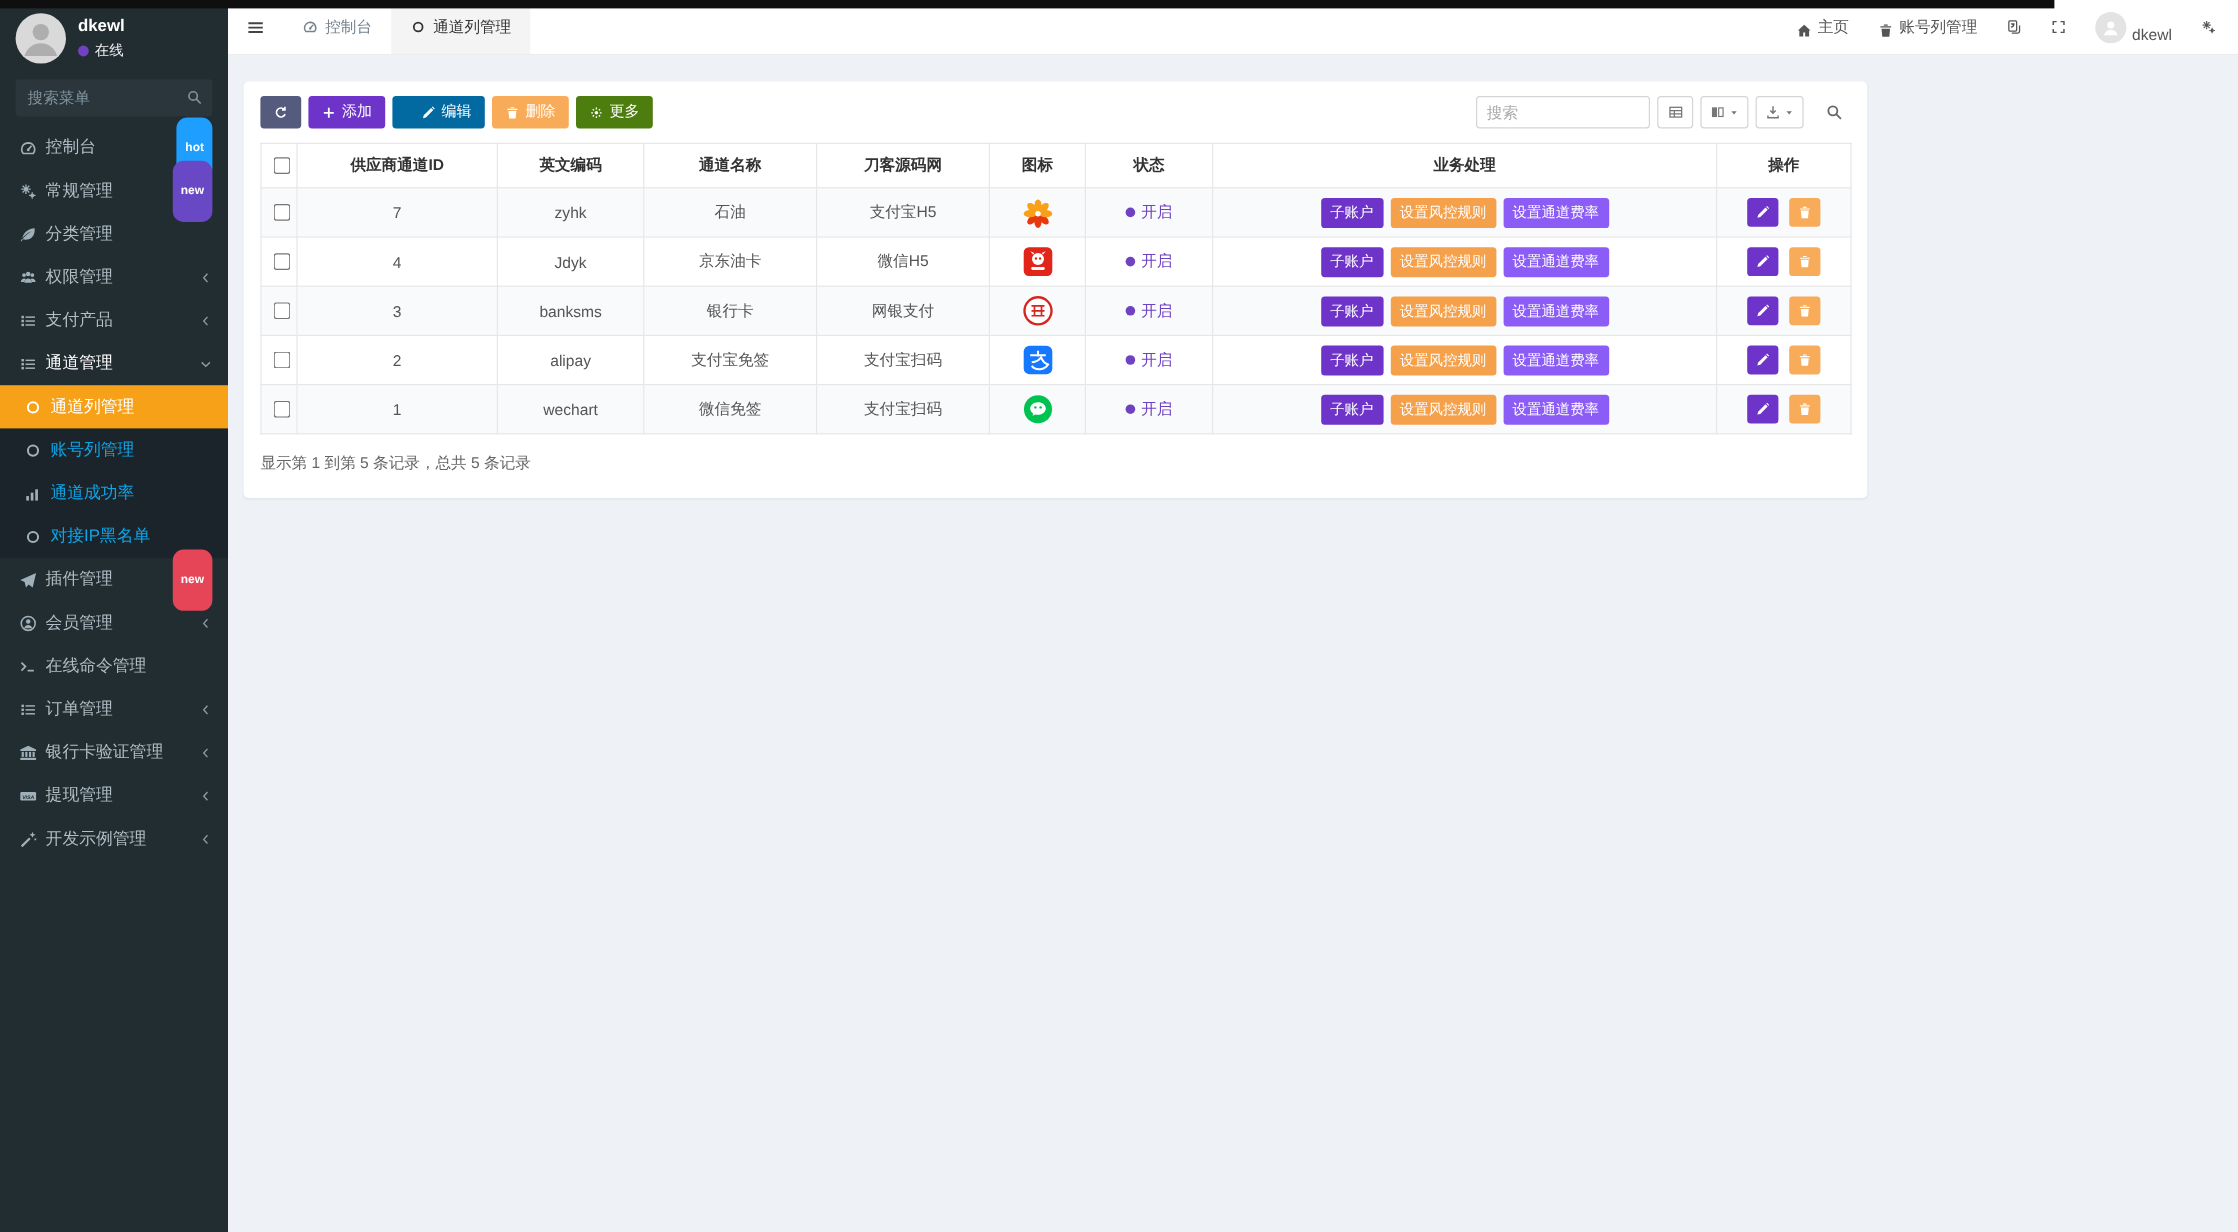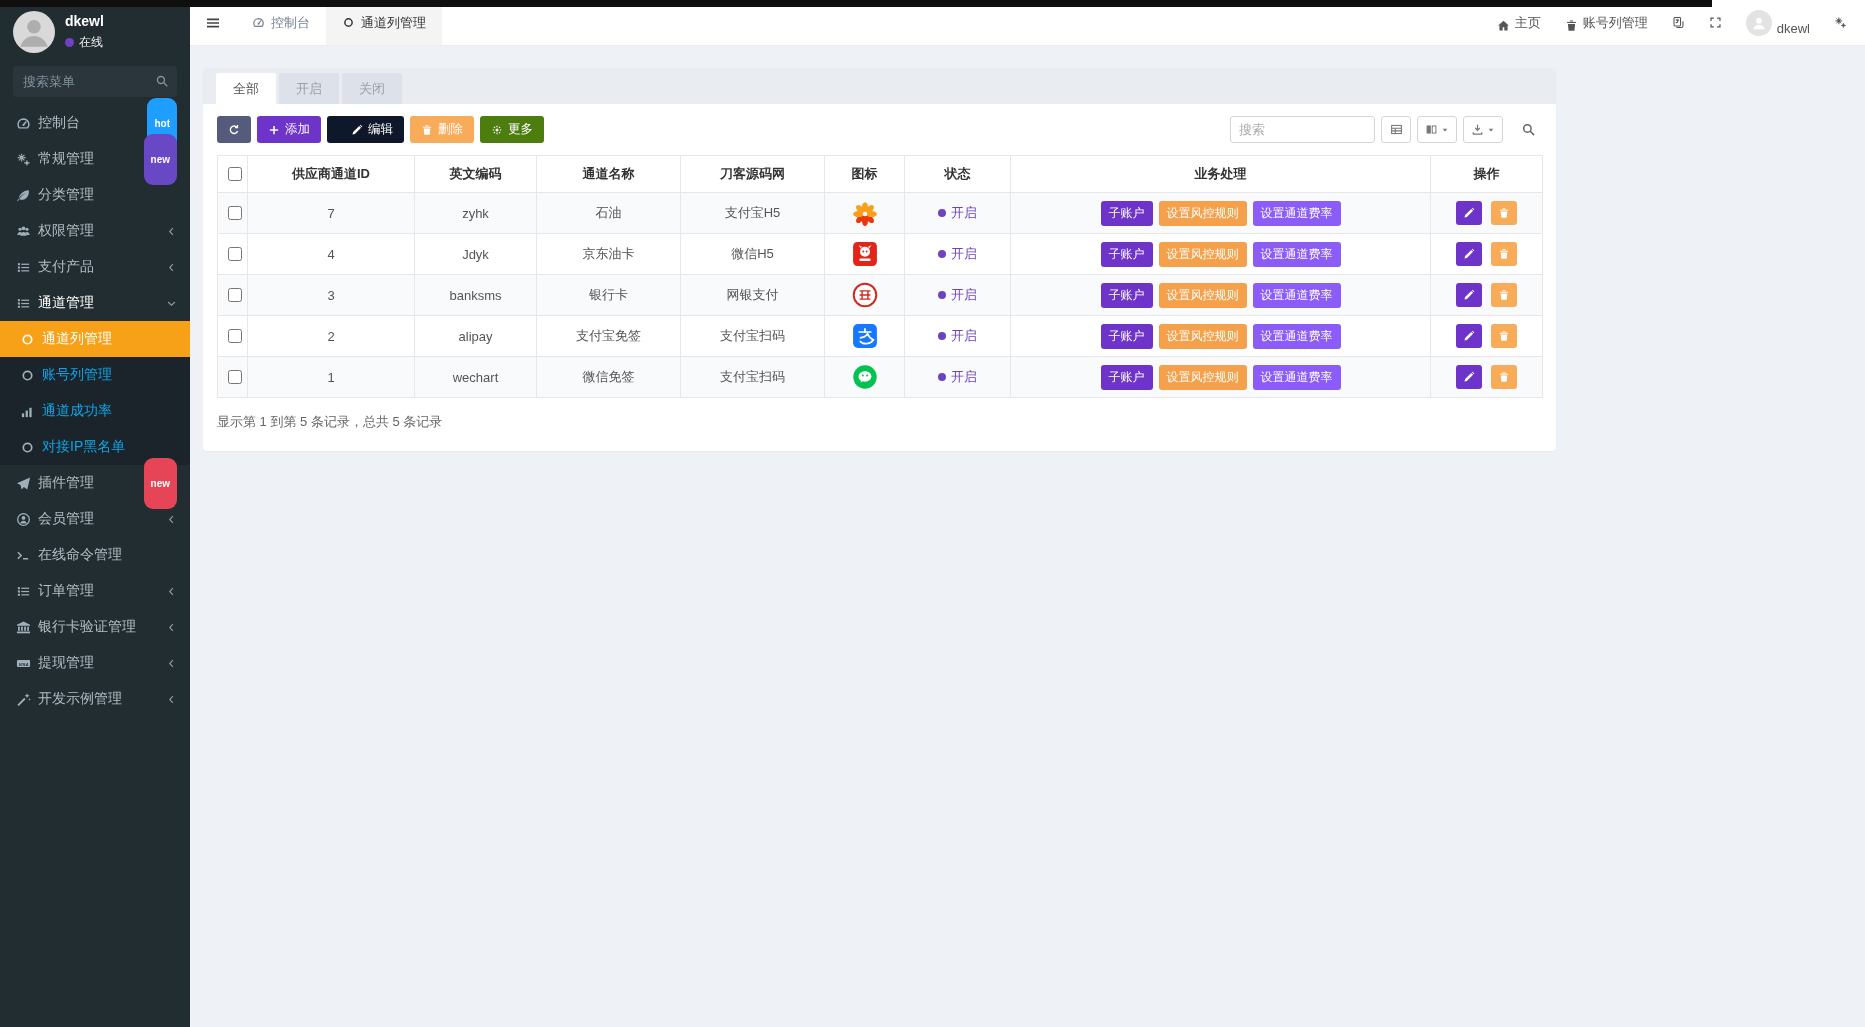--- a/index.html
+++ b/index.html
@@ -56,21 +56,21 @@
   .card-tabs{background:#e9edf2;border-radius:4px 4px 0 0;display:flex;align-items:flex-end;height:36px;padding-left:13px;}
   .ftab{height:31px;line-height:31px;padding:0 17px;font-size:13px;margin-right:3px;border-radius:2px 2px 0 0;cursor:pointer;}
   .ftab.active{background:#fff;color:#555;}
   .ftab.inactive{background:#dde1e9;color:#9aa1ac;}
   .card-body{padding:12px 14px 20px;}
   .toolbar{display:flex;align-items:center;}
   .btn{height:27px;border:none;border-radius:3px;color:#fff;font-size:12.5px;display:inline-flex;align-items:center;gap:5px;padding:0 11px;margin-right:6px;cursor:pointer;font-family:inherit;}
   .btn .icn{width:12px;height:12px;display:flex;} .btn .icn svg{width:12px;height:12px;}
   .btn-refresh{background:#545b7d;width:34px;justify-content:center;padding:0;}
   .btn-add{background:#6e34c9;}
-  .btn-edit{background:#0f172a;padding-left:24px;}
+  .btn-edit{background:#0369a1;padding-left:24px;}
   .btn-del{background:#f8ac59;}
   .btn-more{background:#4d7c0f;}
   .toolbar-right{margin-left:auto;display:flex;align-items:center;}
   .search-input{width:145px;height:27px;box-sizing:border-box;border:1px solid #d5d5d5;border-radius:3px;padding:0 8px;font-size:13px;color:#c2410c;outline:none;font-family:inherit;}
   .search-input::placeholder{color:#aaa;}
   .tbtn{height:27px;box-sizing:border-box;min-width:30px;padding:0 7px;background:#fff;border:1px solid #d5d5d5;border-radius:3px;color:#777;display:inline-flex;align-items:center;justify-content:center;gap:3px;margin-left:6px;cursor:pointer;}
   .tbtn .icn{width:13px;height:13px;display:flex;} .tbtn .icn svg{width:13px;height:13px;}
   .tbtn .caret{width:8px;height:8px;display:flex;} .tbtn .caret svg{width:8px;height:8px;}
   .magbtn{border:none;background:transparent;color:#666;margin-left:12px;cursor:pointer;display:flex;}
   .magbtn .icn{width:15px;height:15px;} .magbtn .icn svg{width:15px;height:15px;}
@@ -431,25 +431,20 @@
                 <path d="M11.6 8.7v1.4M11.6 13.1v1.4M8.7 11.6h1.4M13.1 11.6h1.4"></path>
               </g>
             </svg>
           </span>
         </div>
     </div>
   </header>
 
   <main class="content">
     <div class="card">
-      <div class="card-tabs">
-        <div class="ftab active">全部</div>
-        <div class="ftab inactive">开启</div>
-        <div class="ftab inactive">关闭</div>
-      </div>
       <div class="card-body">
         <div class="toolbar">
           <button class="btn btn-refresh">
               <span class="icn">
                 <svg viewBox="0 0 16 16" fill="none" stroke="currentColor" stroke-width="1.8" style="width: 100%; height: 100%; display: block;">
                   <path d="M12.8 9.5A5 5 0 1 1 12 4.4"></path>
                   <path d="M12.6 1.4v3.3H9.3"></path>
                 </svg>
               </span>
             </button>

